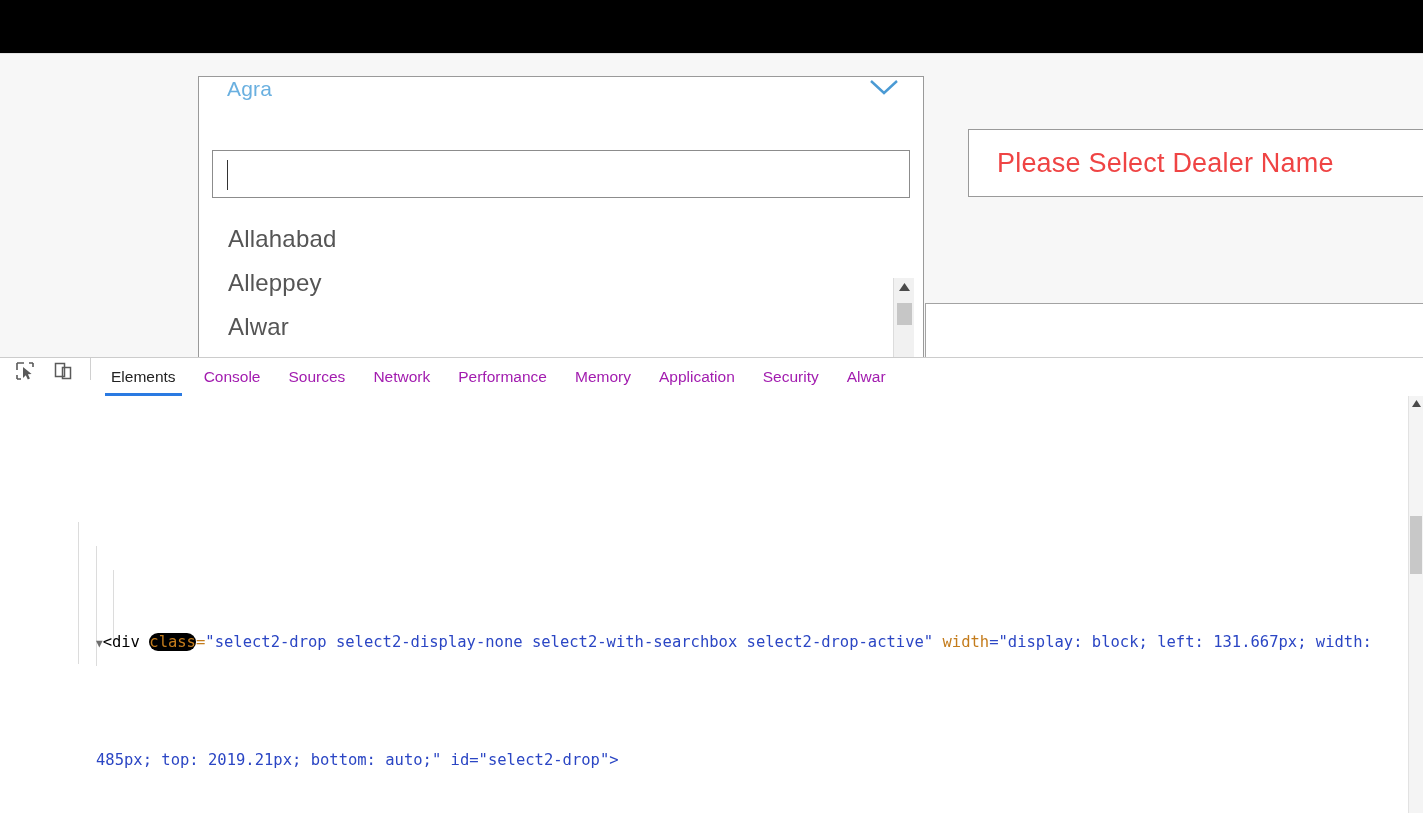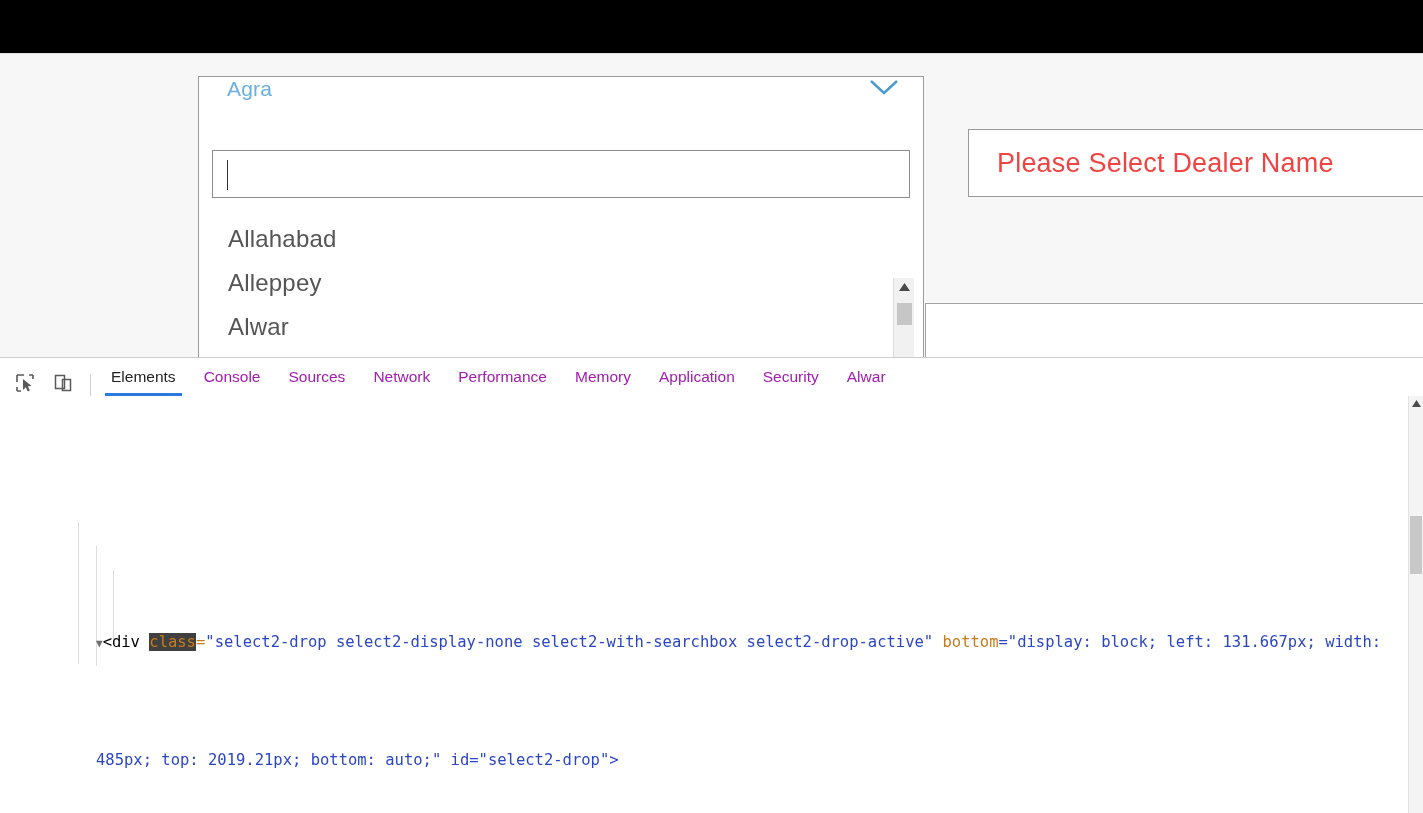--- a/index.html
+++ b/index.html
@@ -95,21 +95,21 @@
   
   .devtools{
     position:absolute;left:0;top:357px;width:1423px;height:456px;
     background:#ffffff;
     border-top:1px solid #cccccc;
   }
   .dt-toolbar{
     position:absolute;left:0;top:0;width:1423px;height:38px;
     background:#ffffff;
     border-bottom:1px solid #dcdcdc;
-    display:flex;align-items:flex-end;
+    display:flex;align-items:flex-start;
   }
   .dt-icon{
     width:26px;height:26px;margin-left:12px;
     display:flex;align-items:center;justify-content:center;
     cursor:pointer;
   }
   .dt-sep{
     width:1px;height:22px;background:#d0d0d0;margin-left:14px;margin-right:6px;
   }
   .dt-tabs{display:flex;align-items:center;height:38px;}
@@ -136,21 +136,21 @@
     white-space:pre;
   }
   .code-line{
     position:relative;height:23.5px;padding-left:0;
     white-space:pre;
   }
   .tri{color:#6e6e6e;font-size:11px;}
   .tag{color:#000000;}
   .attr{color:#c47c1c;}
   .val{color:#2b46c4;}
-  .selhl{background:#404040;color:#c47c1c;}
+  .selhl{background:#000000;color:#c47c1c;border-radius:9px;}
   .guide{
     position:absolute;width:1px;background:#dcdcdc;
   }
   
   .dt-scroll{
     position:absolute;right:0;top:38px;width:14px;height:418px;
     background:#f4f4f4;border-left:1px solid #e2e2e2;
   }
   .dt-scroll .sb-up{
     position:absolute;left:0;top:0;width:14px;height:14px;
@@ -239,21 +239,21 @@
 
   <div class="dt-code">
 
     
     <div class="guide" style="left:78px;top:126px;height:142px;"></div>
     <div class="guide" style="left:96px;top:150px;height:120px;"></div>
     <div class="guide" style="left:113px;top:174px;height:72px;"></div>
 
     
     <div class="code-line" style="padding-left:40px;">
-      <span class="tri">▼</span><span class="tag">&lt;div </span><span class="selhl">class</span><span class="attr">=</span><span class="val">"select2-drop select2-display-none select2-with-searchbox select2-drop-active"</span><span class="attr"> bottom</span><span class="val">="display: block; left: 131.667px; width:</span>
+      <span class="tri">▼</span><span class="tag">&lt;div </span><span class="selhl">class</span><span class="attr">=</span><span class="val">"select2-drop select2-display-none select2-with-searchbox select2-drop-active"</span><span class="attr"> width</span><span class="val">="display: block; left: 131.667px; width:</span>
     </div>
 
     
     <div class="code-line" style="padding-left:40px;">
       <span class="val">485px; top: 2019.21px; bottom: auto;" id="select2-drop"&gt;</span>
     </div>
 
     
     
 

